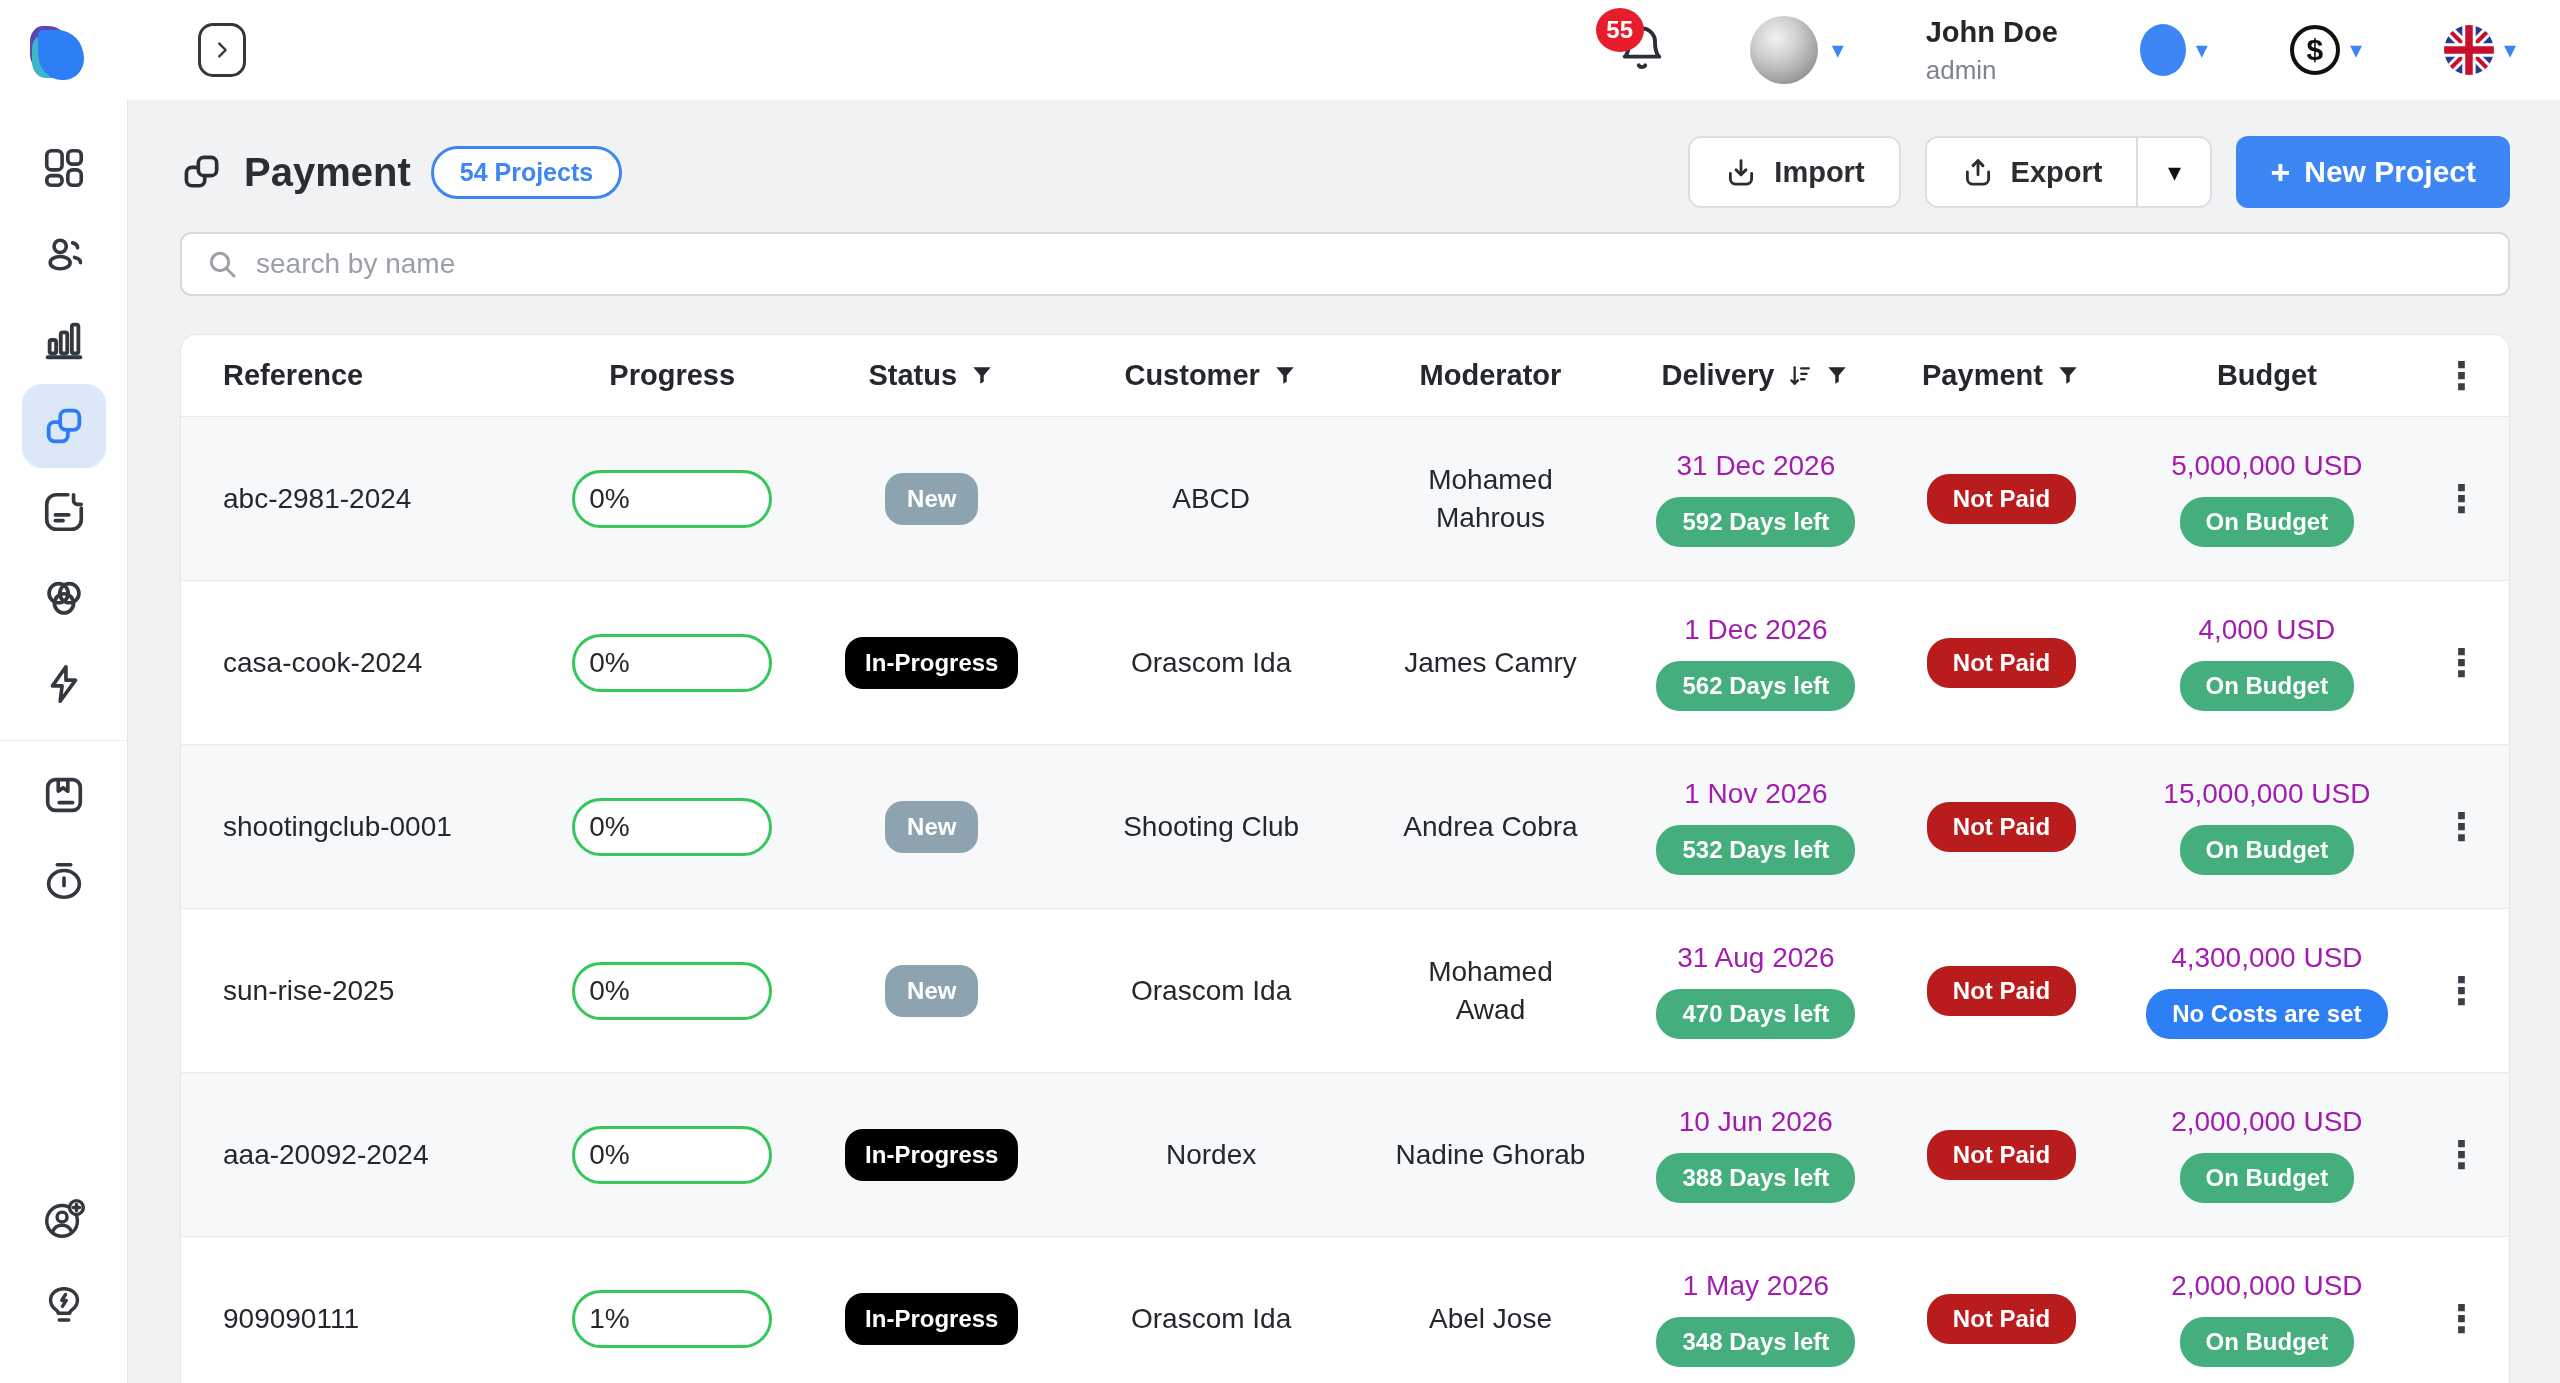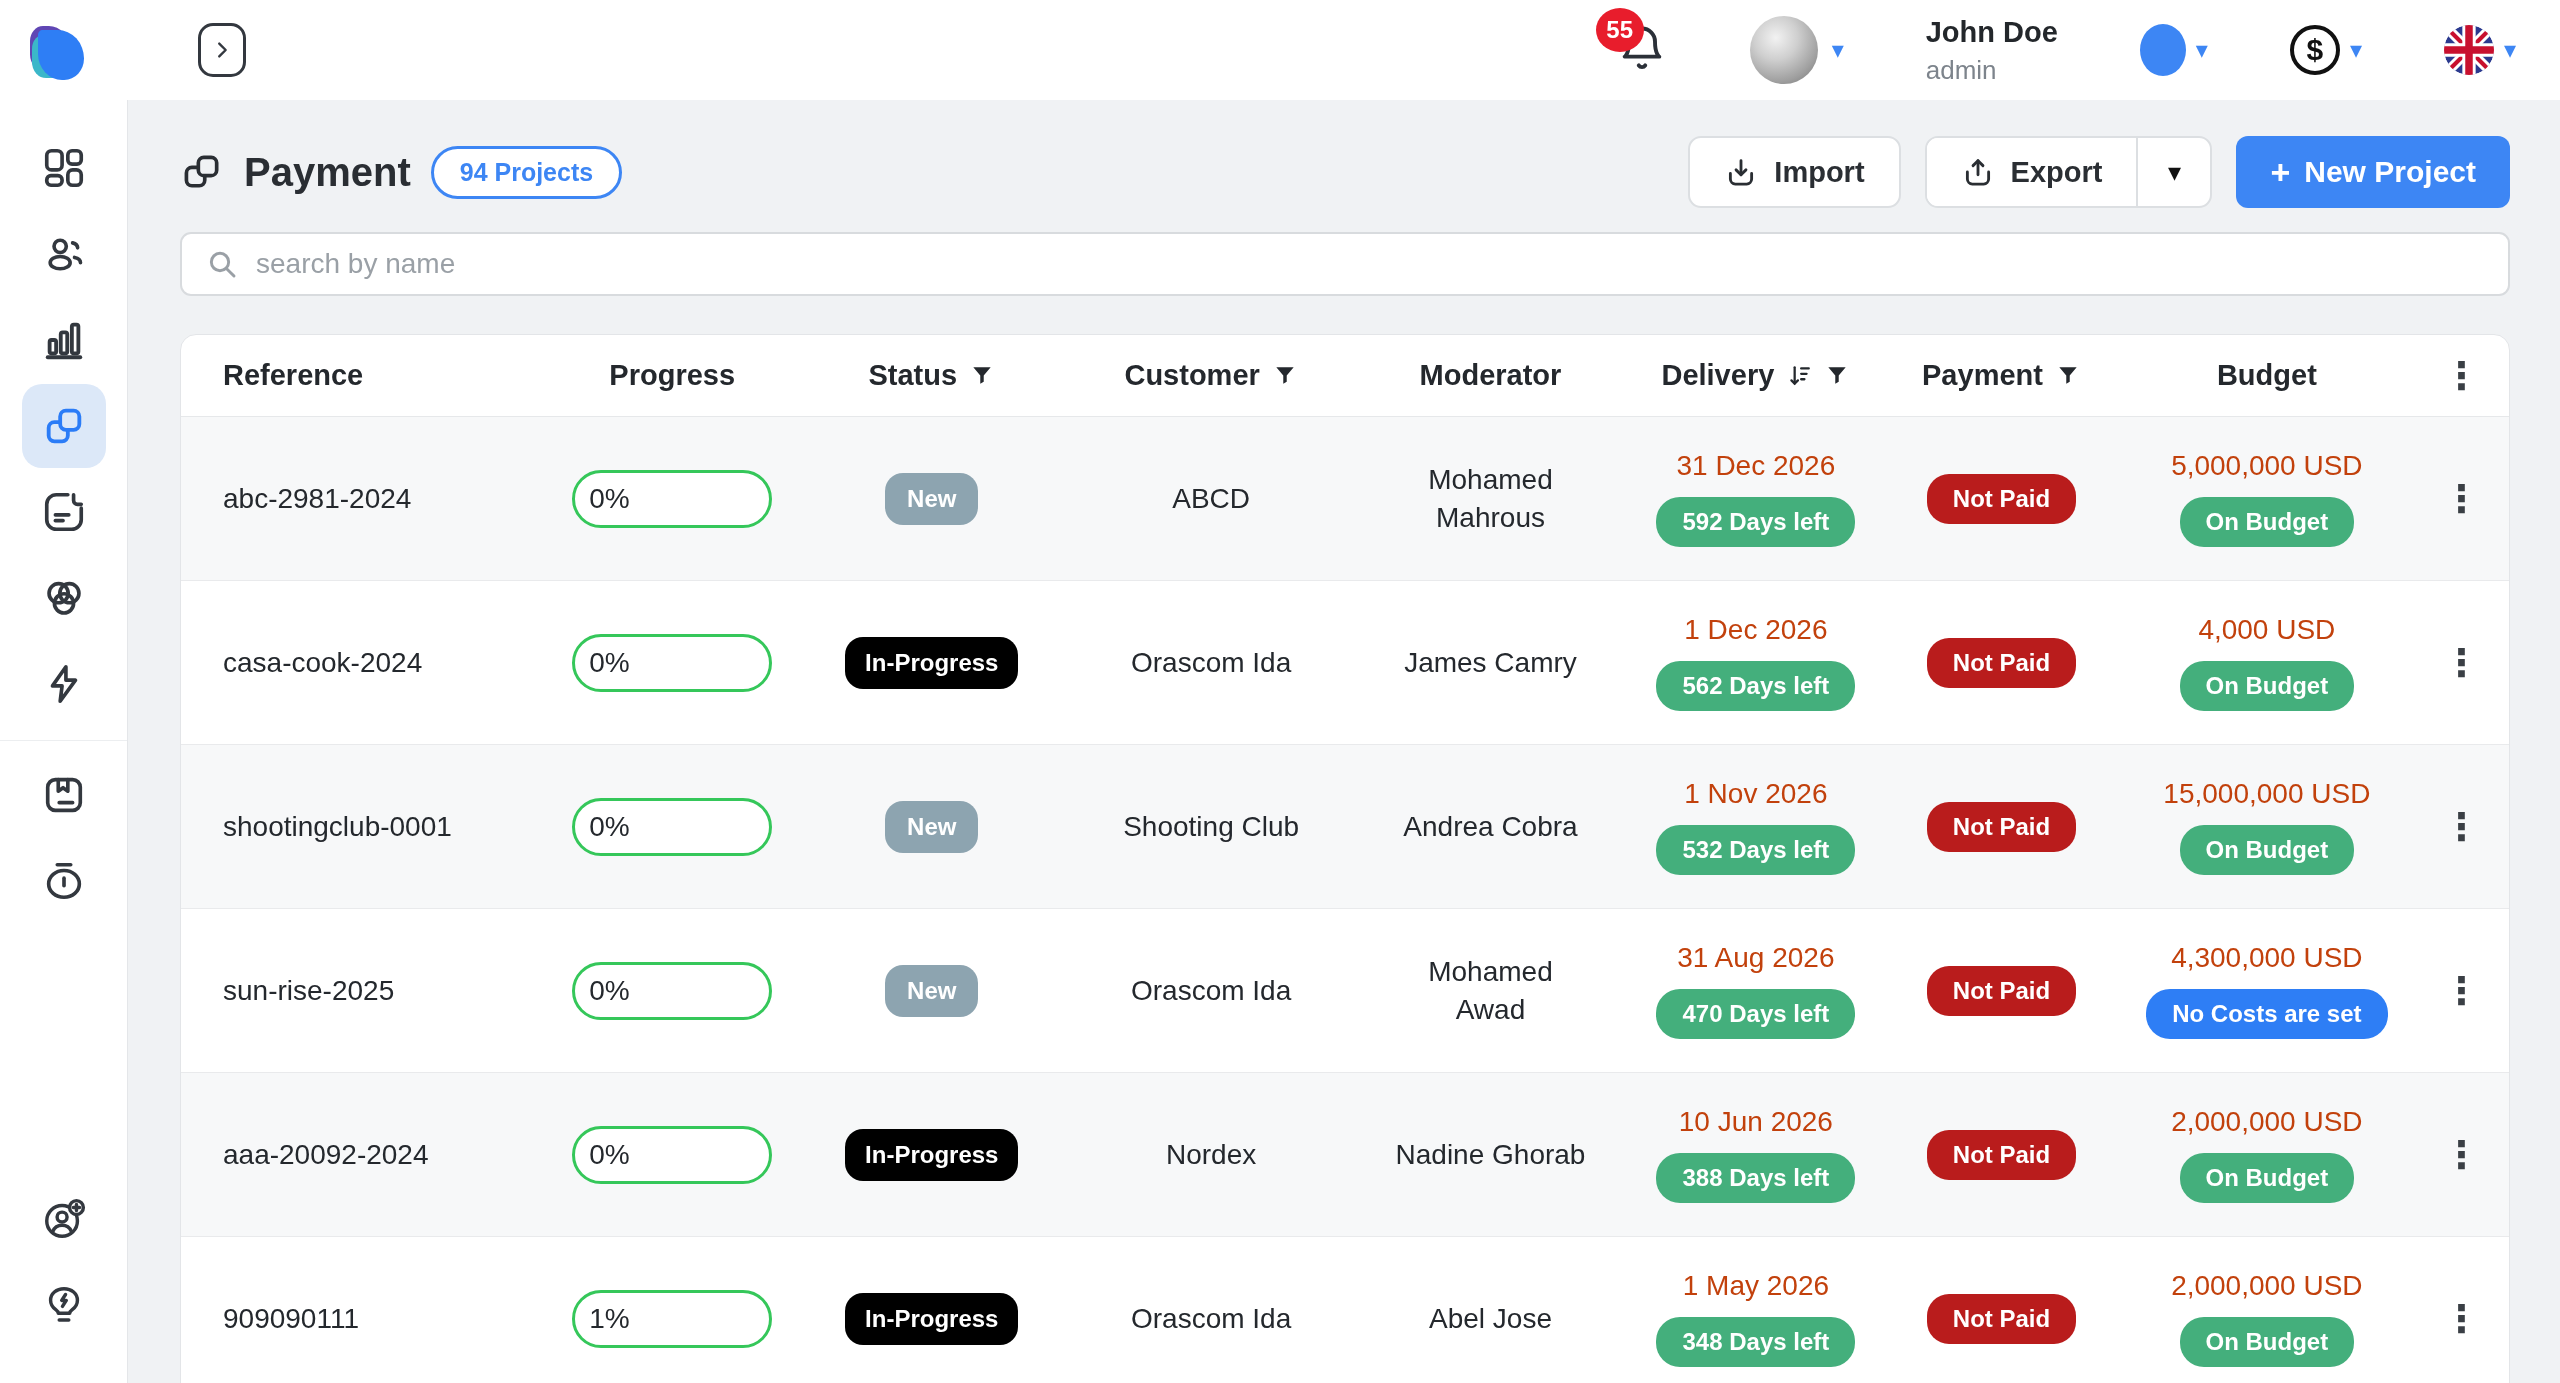--- a/index.html
+++ b/index.html
@@ -94,21 +94,21 @@
   .progress-pill { width:200px; height:58px; border:3px solid #35c75a; border-radius:29px; background:#fff;
                    display:flex; align-items:center; padding-left:14px; font-size:28px; color:#24282d; cursor:text; }
   .pill { display:inline-flex; align-items:center; justify-content:center; color:#fff; font-size:24px; font-weight:600;
           border-radius:24px; padding:13px 26px; line-height:1; white-space:nowrap; }
   .st-new { background:#8da4b0; border-radius:18px; padding:14px 22px; }
   .st-prog { background:#000000; border-radius:18px; padding:14px 20px; }
   .pill-green { background:#44af7c; }
   .pill-red { background:#b91c1c; border-radius:22px; }
   .bg-green { background:#44af7c; }
   .bg-blue { background:#2e7ef5; }
-  .date-txt { font-size:28px; color:#c2410c; }
+  .date-txt { font-size:28px; color:#a21caf; }
 </style>
 </head>
 <body>
 
 <div class="app">
 
   <div class="topbar">
     <div class="logo">
       <div class="back"></div>
         <div class="mid"></div>
@@ -253,21 +253,21 @@
 
     <div class="main">
 
       <div class="page-header">
         <div class="title-group">
           <svg viewBox="0 0 24 24" fill="none" stroke="#2a2e33" stroke-width="2" stroke-linejoin="round">
             <rect x="3.5" y="9.5" width="10" height="10" rx="3" fill="#f0f2f4"></rect>
             <rect x="10" y="4" width="10" height="10" rx="3" fill="#f0f2f4"></rect>
           </svg>
           <div class="page-title">Payment</div>
-          <div class="count-badge">94 Projects</div>
+          <div class="count-badge">54 Projects</div>
         </div>
         <div class="header-actions">
           <div class="btn">
             <svg viewBox="0 0 24 24" fill="none" stroke="#2a2e33" stroke-width="2" stroke-linecap="round" stroke-linejoin="round">
               <path d="M12 4v10"></path>
                 <path d="M8.5 10.5 12 14l3.5-3.5"></path>
                 <path d="M4.5 13v4a3.5 3.5 0 0 0 3.5 3.5h8A3.5 3.5 0 0 0 19.5 17v-4"></path>
             </svg>
             <span>Import</span>
           </div>

